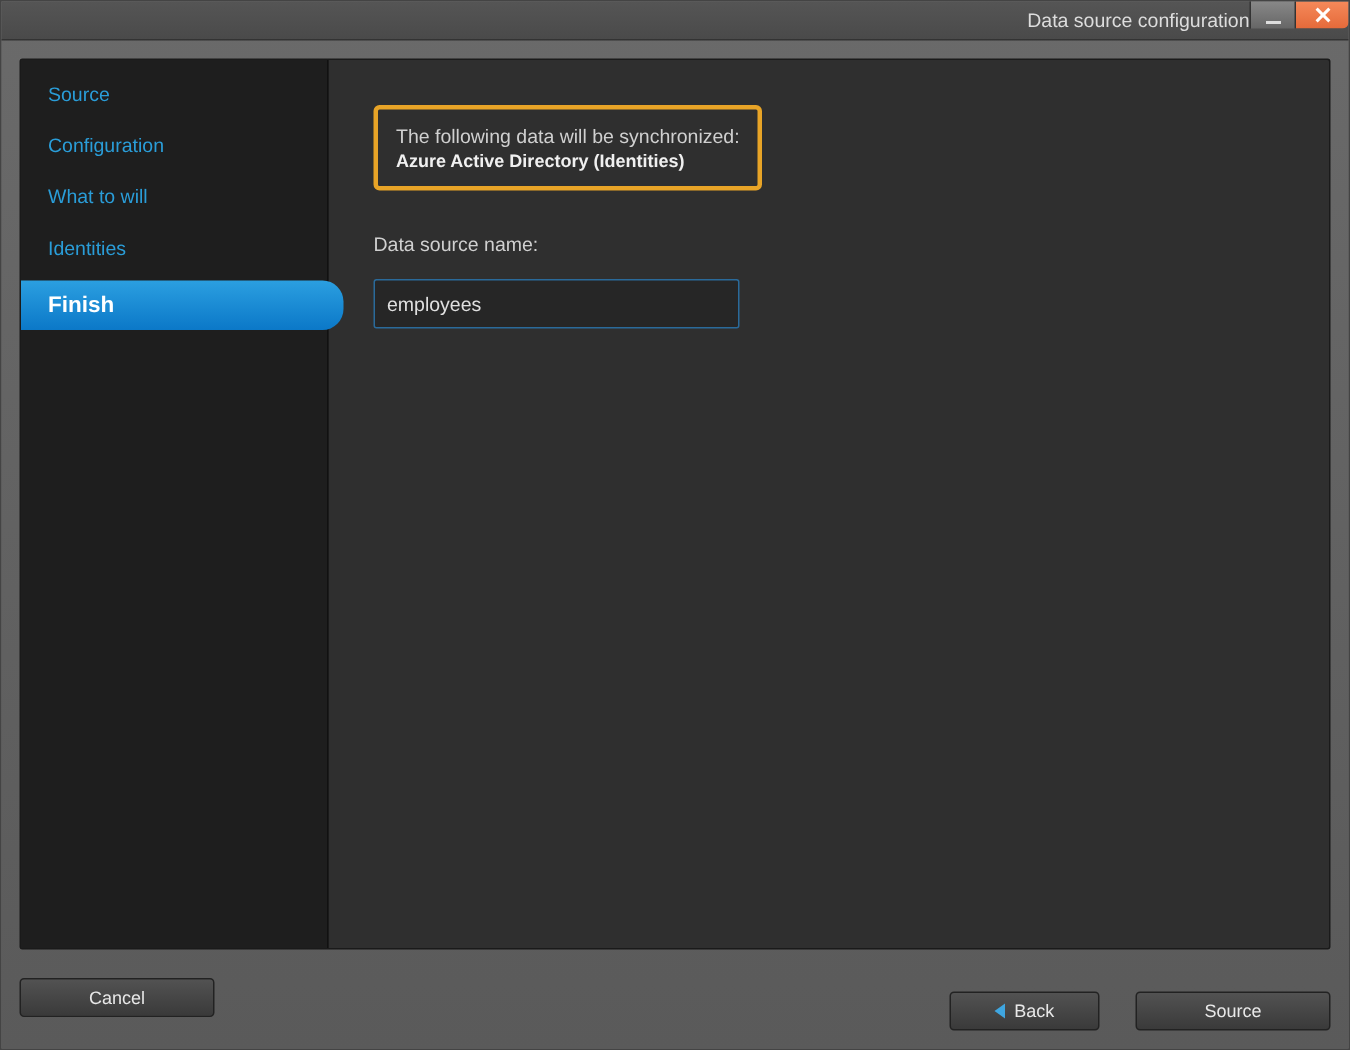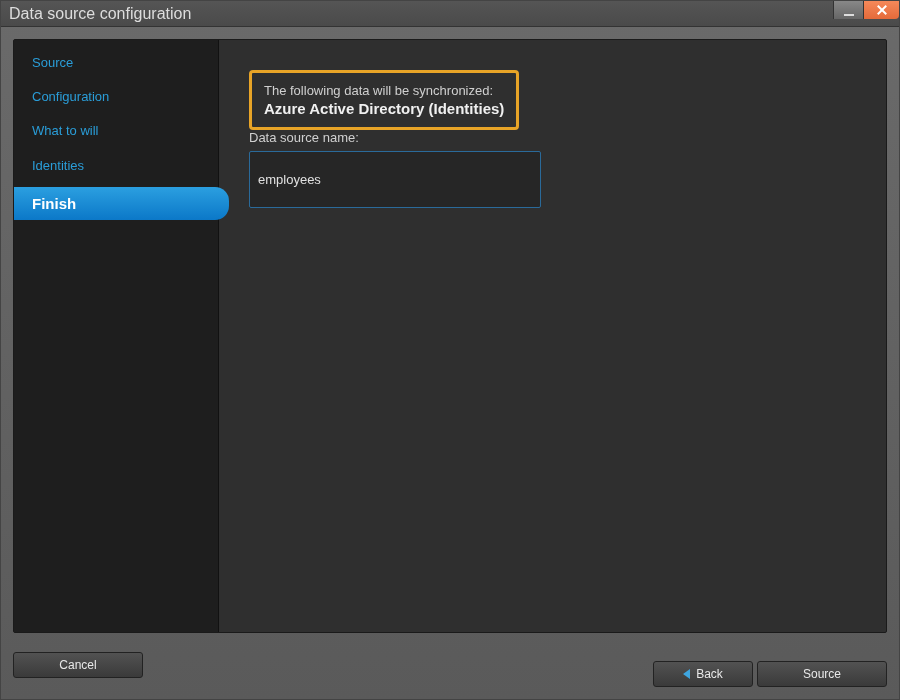--- a/index.html
+++ b/index.html
@@ -20,24 +20,24 @@
       background: linear-gradient(to bottom, #6a6a6a 0%, #5a5a5a 100%);
       border: 1px solid #444;
       display: flex;
       flex-direction: column;
     }
     .titlebar {
       height: 26px;
       background: linear-gradient(to bottom, #555 0%, #4a4a4a 100%);
       display: flex;
       align-items: center;
-      justify-content: space-between;
+      justify-content: flex-end;
       padding-left: 8px;
       color: #ddd;
-      font-size: 16px;
+      font-size: 13px;
       border-bottom: 1px solid #333;
     }
     .titlebar-controls {
       display: flex;
       height: 100%;
     }
     .titlebar-btn {
       width: 30px;
       height: 18px;
       margin-top: 0;
@@ -125,55 +125,56 @@
     .content {
       flex: 1;
       padding: 30px 30px;
       color: #d8d8d8;
     }
     .highlight-box {
       border: 3px solid #e8a427;
       border-radius: 4px;
       padding: 10px 12px;
       display: inline-block;
+      margin-bottom: 28px;
     }
     .highlight-text {
       font-size: 13px;
       color: #d0d0d0;
     }
     .highlight-bold {
-      font-size: 15px;
+      font-size: 12px;
       color: #f0f0f0;
       font-weight: bold;
       margin-top: 2px;
     }
     .field-label {
       font-size: 13px;
       color: #d0d0d0;
-      margin-bottom: 6px;
+      margin-bottom: 16px;
     }
     .text-input {
-      width: 292px;
+      width: 244px;
       background: #262626;
       border: 1px solid #2a6a9a;
       color: #e0e0e0;
       font-size: 13px;
-      padding: 20px 8px;
+      padding: 8px 8px;
       outline: none;
       border-radius: 2px;
     }
     .footer {
       margin-top: 10px;
       display: flex;
       justify-content: space-between;
       align-items: center;
     }
     .footer-right {
       display: flex;
-      gap: 4px;
+      gap: 24px;
       margin-top: 18px;
     }
     .btn {
       min-width: 130px;
       height: 26px;
       background: linear-gradient(to bottom, #525252 0%, #3a3a3a 100%);
       border: 1px solid #222;
       border-radius: 3px;
       color: #e8e8e8;
       font-size: 12px;

